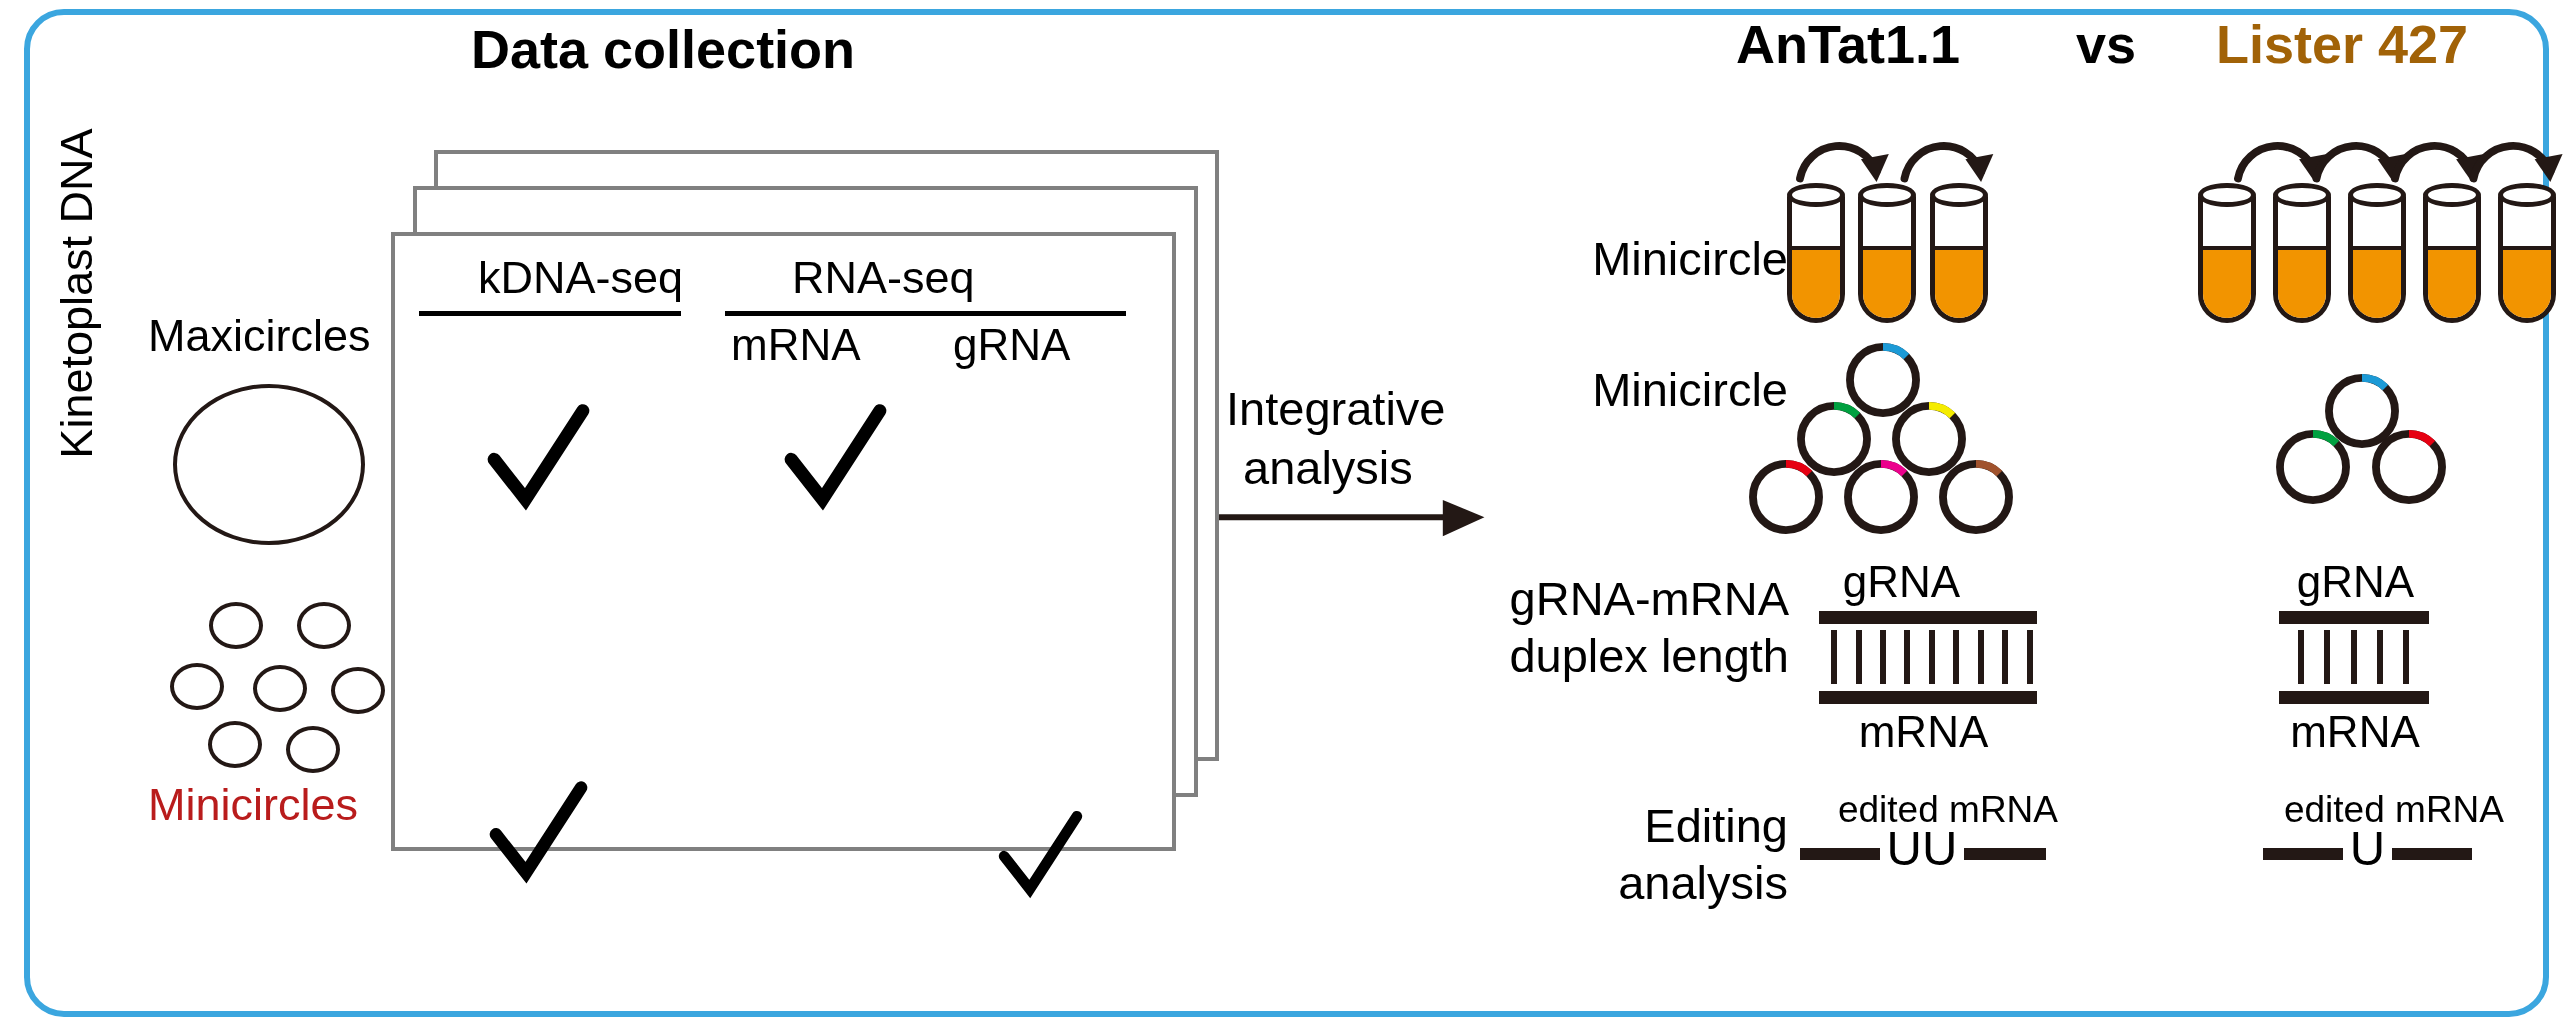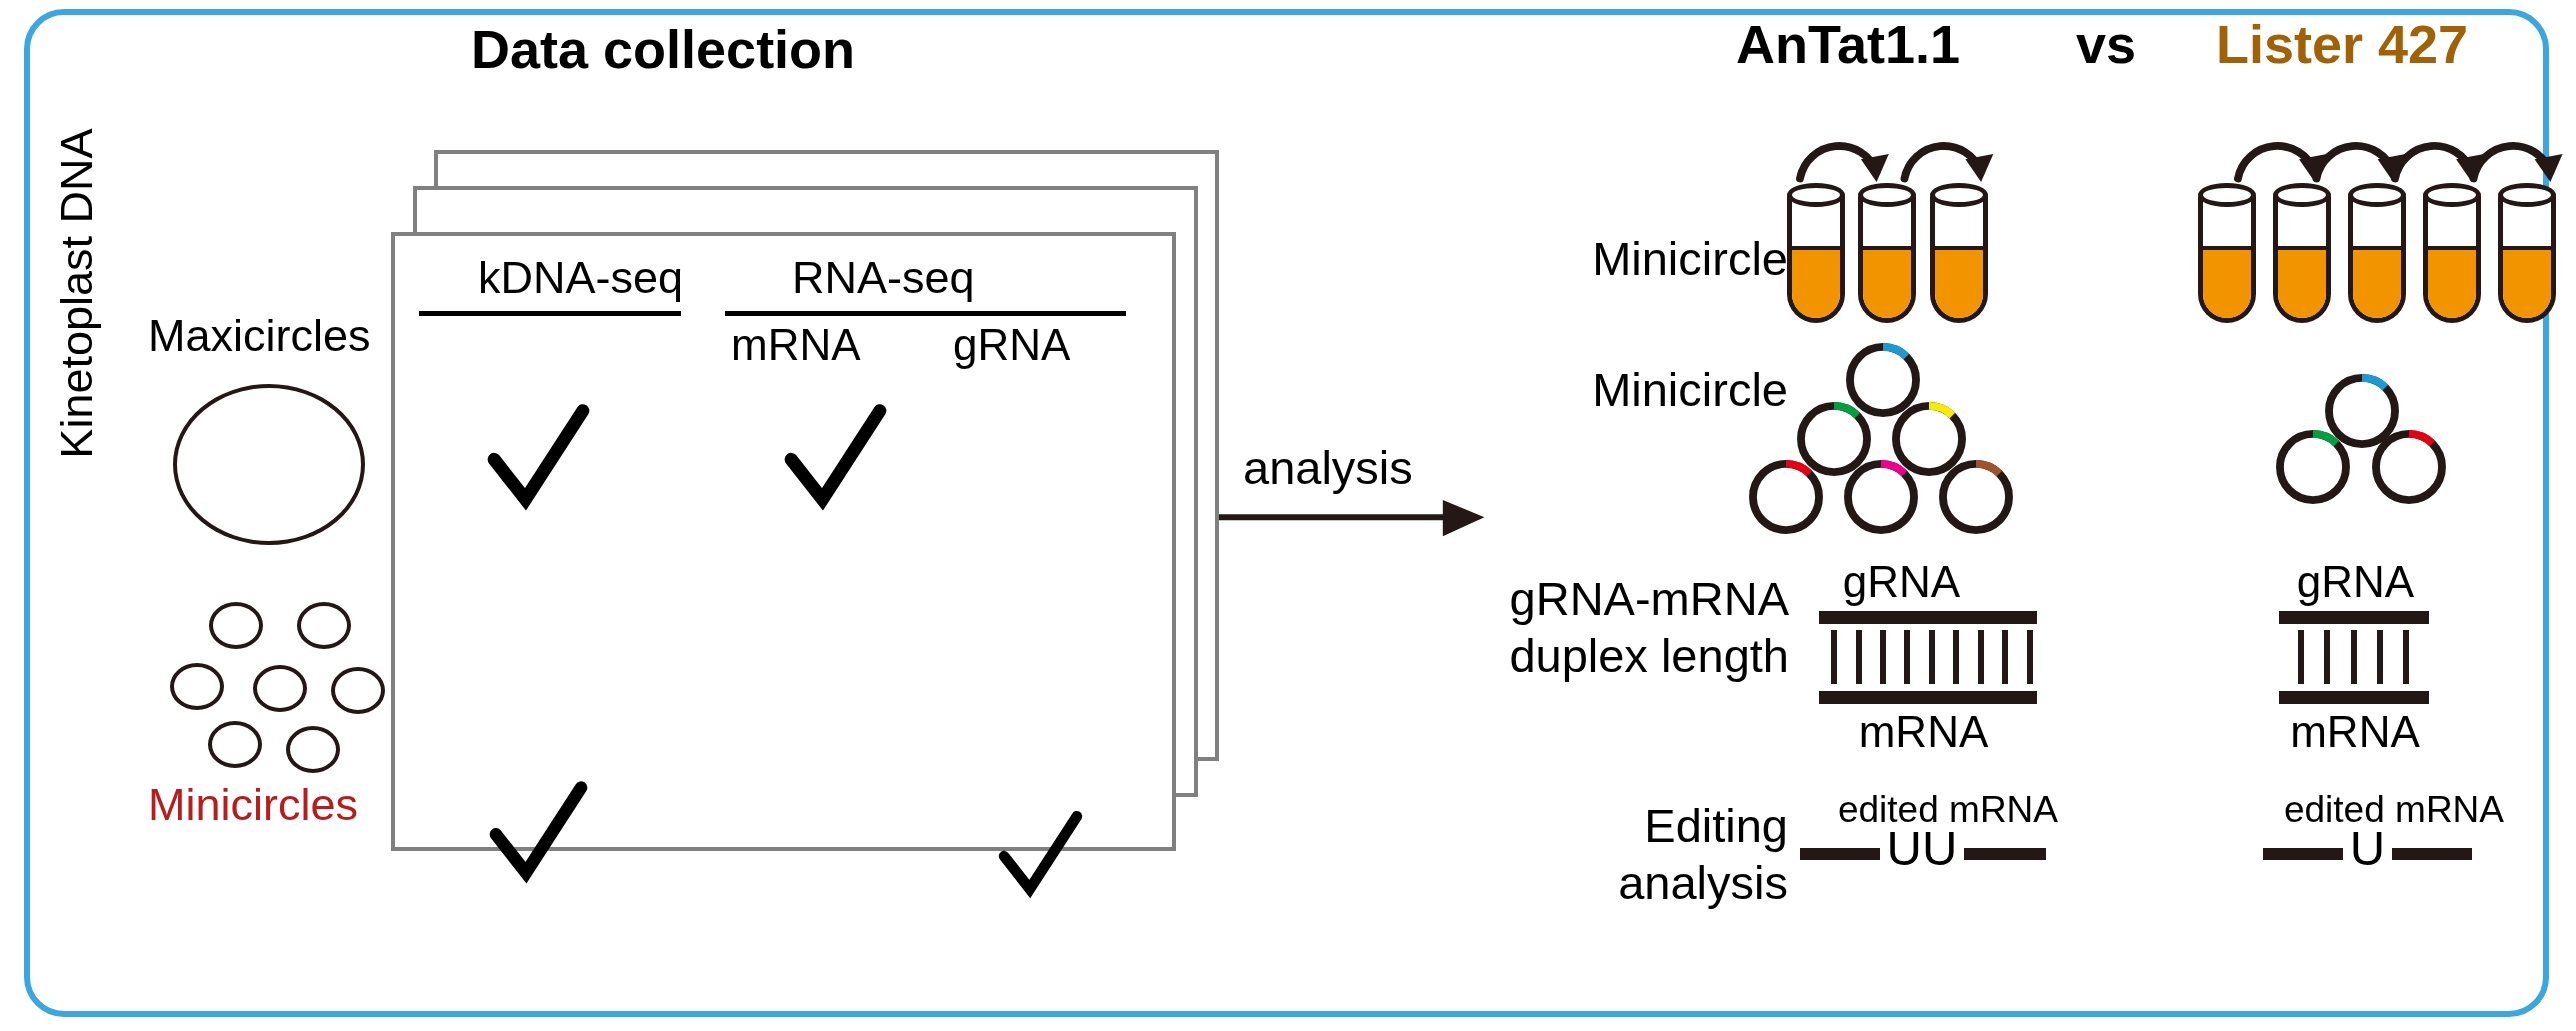--- a/index.html
+++ b/index.html
@@ -200,20 +200,21 @@
         <path d="M14 66 L50 112 L116 10" stroke="#000" stroke-width="15" fill="none" stroke-linecap="round" stroke-linejoin="miter"></path>
       </svg>
     </div>
     <div class="checkmark" style="left: 589px; top: 563px; transform: scale(0.82);">
       <svg width="113" height="113" viewBox="0 0 130 130">
         <path d="M14 66 L50 112 L116 10" stroke="#000" stroke-width="15" fill="none" stroke-linecap="round" stroke-linejoin="miter"></path>
       </svg>
     </div>
   </div>
 
+  <div class="txt" id="integrative-l1">Integrative</div>
   <div class="txt" id="integrative-l2">analysis</div>
   <div id="arrow-integrative">
     <svg width="279" height="52" viewBox="0 0 320 60">
       <line x1="0" y1="28" x2="282" y2="28" stroke="#231815" stroke-width="7"></line>
       <polygon points="270,8 318,28 270,50" fill="#231815"></polygon>
     </svg>
   </div>
 
   <div class="row-label" id="lbl-cultivation">Minicircle</div>
 

